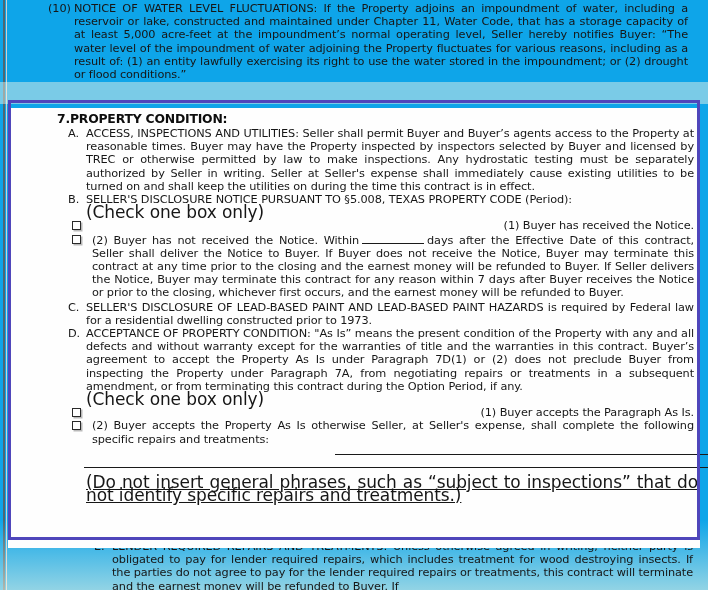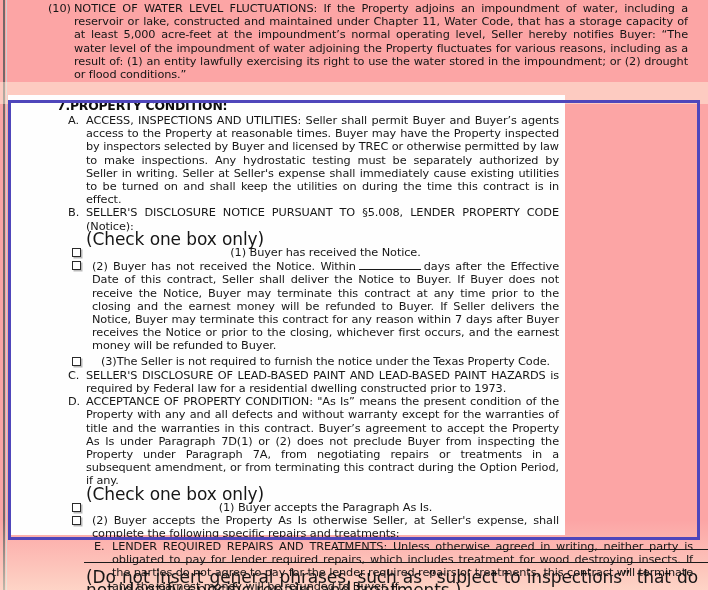--- a/index.html
+++ b/index.html
@@ -12,21 +12,21 @@
     height: 590px;
     font-family: "DejaVu Sans", sans-serif;
     overflow: hidden;
     position: relative;
   }
 
   
   .page {
     position: absolute;
     inset: 0;
-    background: #fca5a5;
+    background: #0ea5e9;
     overflow: hidden;
     padding-left: 48px;
   }
   
   .scan-edge {
     position: absolute;
     left: 3px;
     top: 0;
     width: 2px;
     height: 590px;
@@ -98,22 +98,22 @@
     box-sizing: border-box;
     background: rgba(255,255,255,0);
     pointer-events: none;
     z-index: 6;
   }
 
   
   #sec7 {
     position: absolute;
     left: 8px;
-    top: 95px;
-    width: 557px;
+    top: 108px;
+    width: 692px;
     height: 440px;
     box-sizing: border-box;
     padding: 4px 6px 0 14px;
     z-index: 4;
     background: #fefefe;
   }
   #sec7-heading {
     font-size: 12.4px;
     font-weight: bold;
     color: #0d0d0d;
@@ -160,21 +160,21 @@
     position: relative;
     margin-left: 50px;
     padding-left: 20px;
     font-size: 11.3px;
     line-height: 13.2px;
     color: #161616;
     text-align: justify;
     text-justify: inter-word;
     letter-spacing: -0.1px;
   }
-  .cbrow.left { text-align: center; }
+  .cbrow.left { text-align: right; }
 
   .checkbox {
     position: absolute;
     left: 0;
     top: 2px;
     width: 9px;
     height: 9px;
     border: 1.4px solid #2a2a2a;
     background: #ffffff;
     box-shadow: 1.5px 1.5px 0 0 #b9b9b9;
@@ -238,41 +238,37 @@
 
     <div id="sec7-heading">7.PROPERTY CONDITION:</div>
 
     <div class="item">
       <span class="letter">A.</span>
       <span>ACCESS, INSPECTIONS AND UTILITIES:  Seller shall permit Buyer and Buyer’s agents access to the Property at reasonable times. Buyer may have the Property inspected by inspectors selected by Buyer and licensed by TREC or otherwise permitted by law to make inspections. Any hydrostatic testing must be separately authorized by Seller in writing. Seller at Seller's expense shall immediately cause existing utilities to be turned on and shall keep the utilities on during the time this contract is in effect.</span>
     </div>
 
     <div class="item">
       <span class="letter">B.</span>
-      <span class="nojust">SELLER'S DISCLOSURE NOTICE PURSUANT TO §5.008, LENDER PROPERTY CODE (Notice):</span>
+      <span class="nojust">SELLER'S DISCLOSURE NOTICE PURSUANT TO §5.008, TEXAS PROPERTY CODE (Period):</span>
     </div>
 
     <div class="subline">(Check one box only)</div>
 
     <div class="cbrow left">
       <span class="checkbox"></span>
       <span>(1)</span>
       <span>Buyer has received the Notice.</span>
     </div>
 
     <div class="cbrow">
       <span class="checkbox"></span>
       <span>(2)</span>
       <span>Buyer has not received the Notice.  Within</span><span class="rule rule-inline"></span><span>days after the Effective Date of this contract, Seller shall deliver the Notice to Buyer. If Buyer does not receive the Notice, Buyer may terminate this contract at any time prior to the closing and the earnest money will be refunded to Buyer. If Seller delivers the Notice, Buyer may terminate this contract for any reason within 7 days after Buyer receives the Notice or prior to the closing, whichever first occurs, and the earnest money will be refunded to Buyer.</span>
     </div>
 
-    <div class="cbrow left" style="margin-top:2px;">
-      <span class="checkbox"></span>
-      <span>(3)</span><span>The Seller is not required to furnish the notice under the Texas Property Code.</span>
-    </div>
 
     <div class="item" style="margin-top:1px;">
       <span class="letter">C.</span>
       <span>SELLER'S DISCLOSURE OF LEAD-BASED PAINT AND LEAD-BASED PAINT HAZARDS is required by Federal law for a residential dwelling constructed prior to  1973.</span>
     </div>
 
     <div class="item">
       <span class="letter">D.</span>
       <span>ACCEPTANCE OF PROPERTY CONDITION: "As Is” means the present condition of the Property with any and all defects and without warranty except for the warranties of title and the warranties in this contract. Buyer’s agreement to accept the Property As Is under Paragraph 7D(1) or (2) does not preclude Buyer from inspecting the Property under Paragraph 7A, from negotiating repairs or treatments in a subsequent amendment, or from terminating this contract during the Option Period, if any.</span>
     </div>
@@ -290,21 +286,21 @@
       <span>(2)</span>
       <span>Buyer accepts the Property As Is otherwise Seller, at Seller's expense, shall complete the following specific repairs and treatments:</span>
     </div>
 
     <div class="rule-row" style="height:30px;">
       <span class="rule-long-1"></span>
       <span class="rule-long-2"></span>
 
     </div>
 
-    <div class="subline" style="margin-left:64px; text-align:justify; width:612px;">(Do not insert general phrases, such as “subject to inspections” that do not identify specific repairs and treatments.)</div>
+    <div class="subline" style="margin-left:64px; text-align:justify; width:612px;text-decoration:underline;">(Do not insert general phrases, such as “subject to inspections” that do not identify specific repairs and treatments.)</div>
 
   </div>
 
   <div class="highlight-box"></div>
 
   <div id="secE">
     <div class="item">
       <span class="letter">E.</span>
       <span>LENDER REQUIRED REPAIRS AND TREATMENTS: Unless otherwise agreed in writing, neither party is obligated to pay for lender required repairs, which includes treatment for wood destroying insects. If the parties do not agree to pay for the lender required repairs or treatments, this contract will terminate and the earnest money will be refunded to Buyer.  If</span>
     </div>

